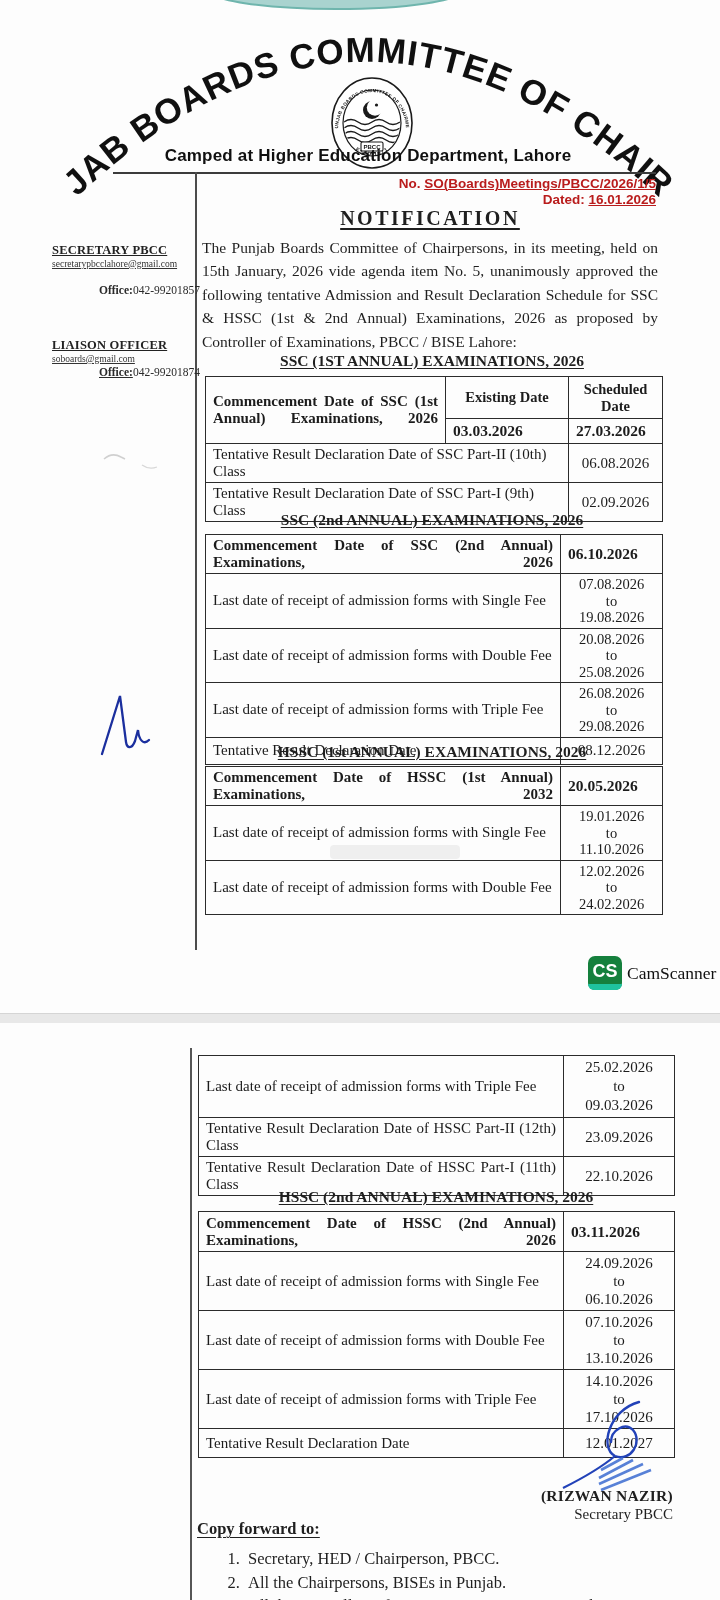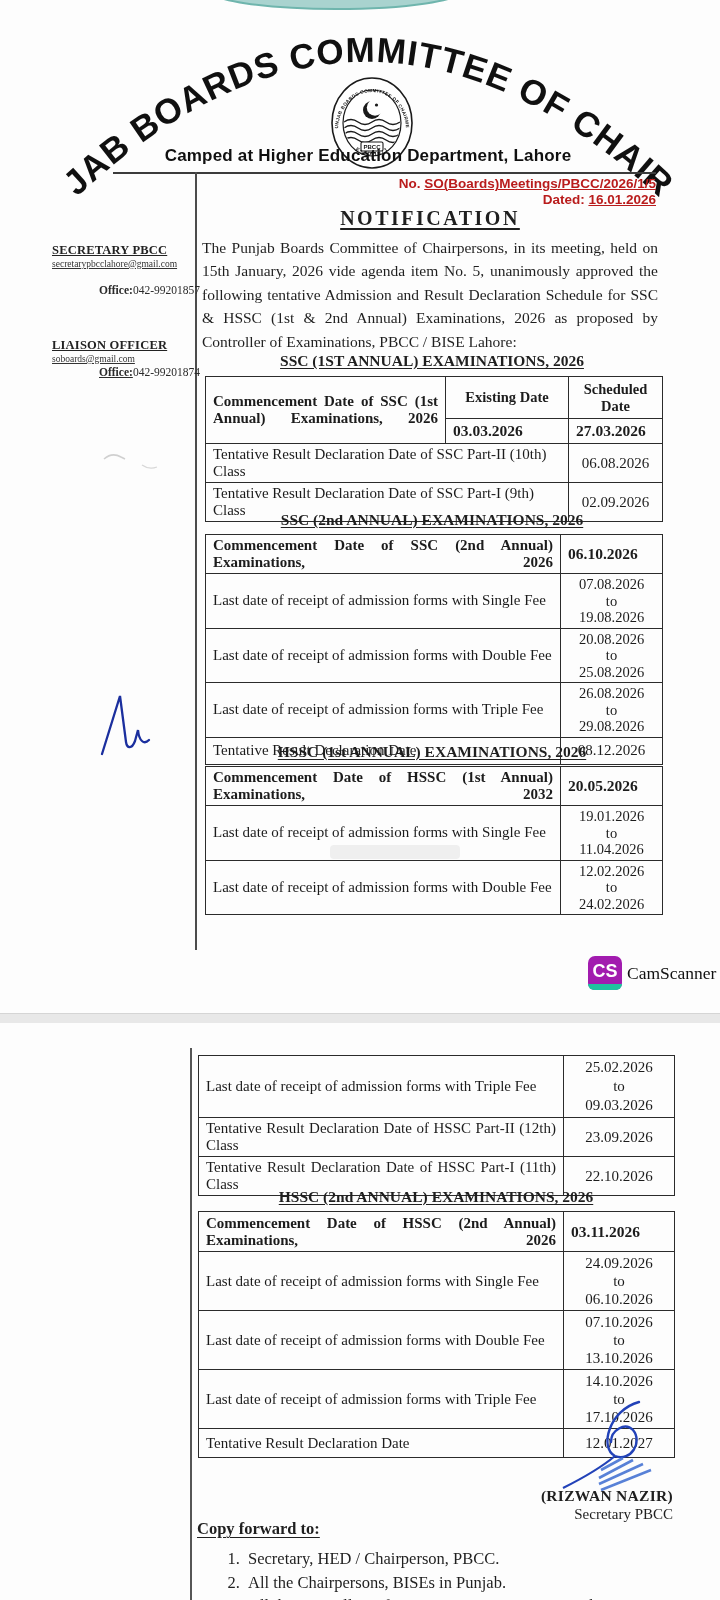--- a/index.html
+++ b/index.html
@@ -41,21 +41,21 @@
   table.t{position:absolute;border-collapse:collapse;font-size:15px;color:#1c1c1c;table-layout:fixed;}
   table.t td{border:1.6px solid #2b2b2b;padding:2px 7px;vertical-align:middle;}
   td.desc{text-align:left;}
   td.jl{text-align:justify;text-align-last:justify;}
   td.c{text-align:center;}
   td.dt{text-align:center;white-space:pre-line;line-height:16.5px;font-size:14.5px;}
   td.hdr{font-size:14.5px;font-weight:bold;text-align:center;line-height:17px;}
   td.bigdate{font-size:15.5px;font-weight:bold;text-align:left;}
 
   
-  #cs-box{left:588px;top:956px;width:34px;height:34px;background:#a21caf;border-radius:7px;}
+  #cs-box{left:588px;top:956px;width:34px;height:34px;background:#15803d;border-radius:7px;}
   #cs-box .cs-txt{position:absolute;left:0;top:1px;width:34px;text-align:center;color:#fff;font-size:18px;font-weight:800;line-height:28px;}
   #cs-box .cs-strip{position:absolute;left:0;bottom:0;width:34px;height:6px;background:#1fc39f;border-radius:0 0 7px 7px;}
   #cs-name{left:627px;top:963px;font-size:17.5px;color:#111;}
 
   
   #page-divider{left:0;top:1013px;width:720px;height:9px;background:#e8e8e8;border-top:1px solid #d5d5d5;}
   #vline-p2{left:190px;top:1048px;width:1.6px;height:552px;background:#565656;}
 
   
   #sign-block{left:521px;top:1487px;width:152px;text-align:right;}
@@ -233,21 +233,21 @@
       </colgroup>
     <tbody>
         <tr style="height:38px">
       <td class="desc b jl">Commencement Date of HSSC (1st Annual) Examinations, 2032</td>
       <td class="bigdate">20.05.2026</td>
     </tr>
     <tr style="height:45px">
       <td class="desc">Last date of receipt of admission forms with Single Fee</td>
       <td class="dt">19.01.2026
 to
-11.04.2026</td>
+11.10.2026</td>
     </tr>
     <tr style="height:45px">
       <td class="desc">Last date of receipt of admission forms with Double Fee</td>
       <td class="dt">12.02.2026
 to
 24.02.2026</td>
     </tr>
   </tbody>
     </table>
   <div class="abs smudge"></div>

